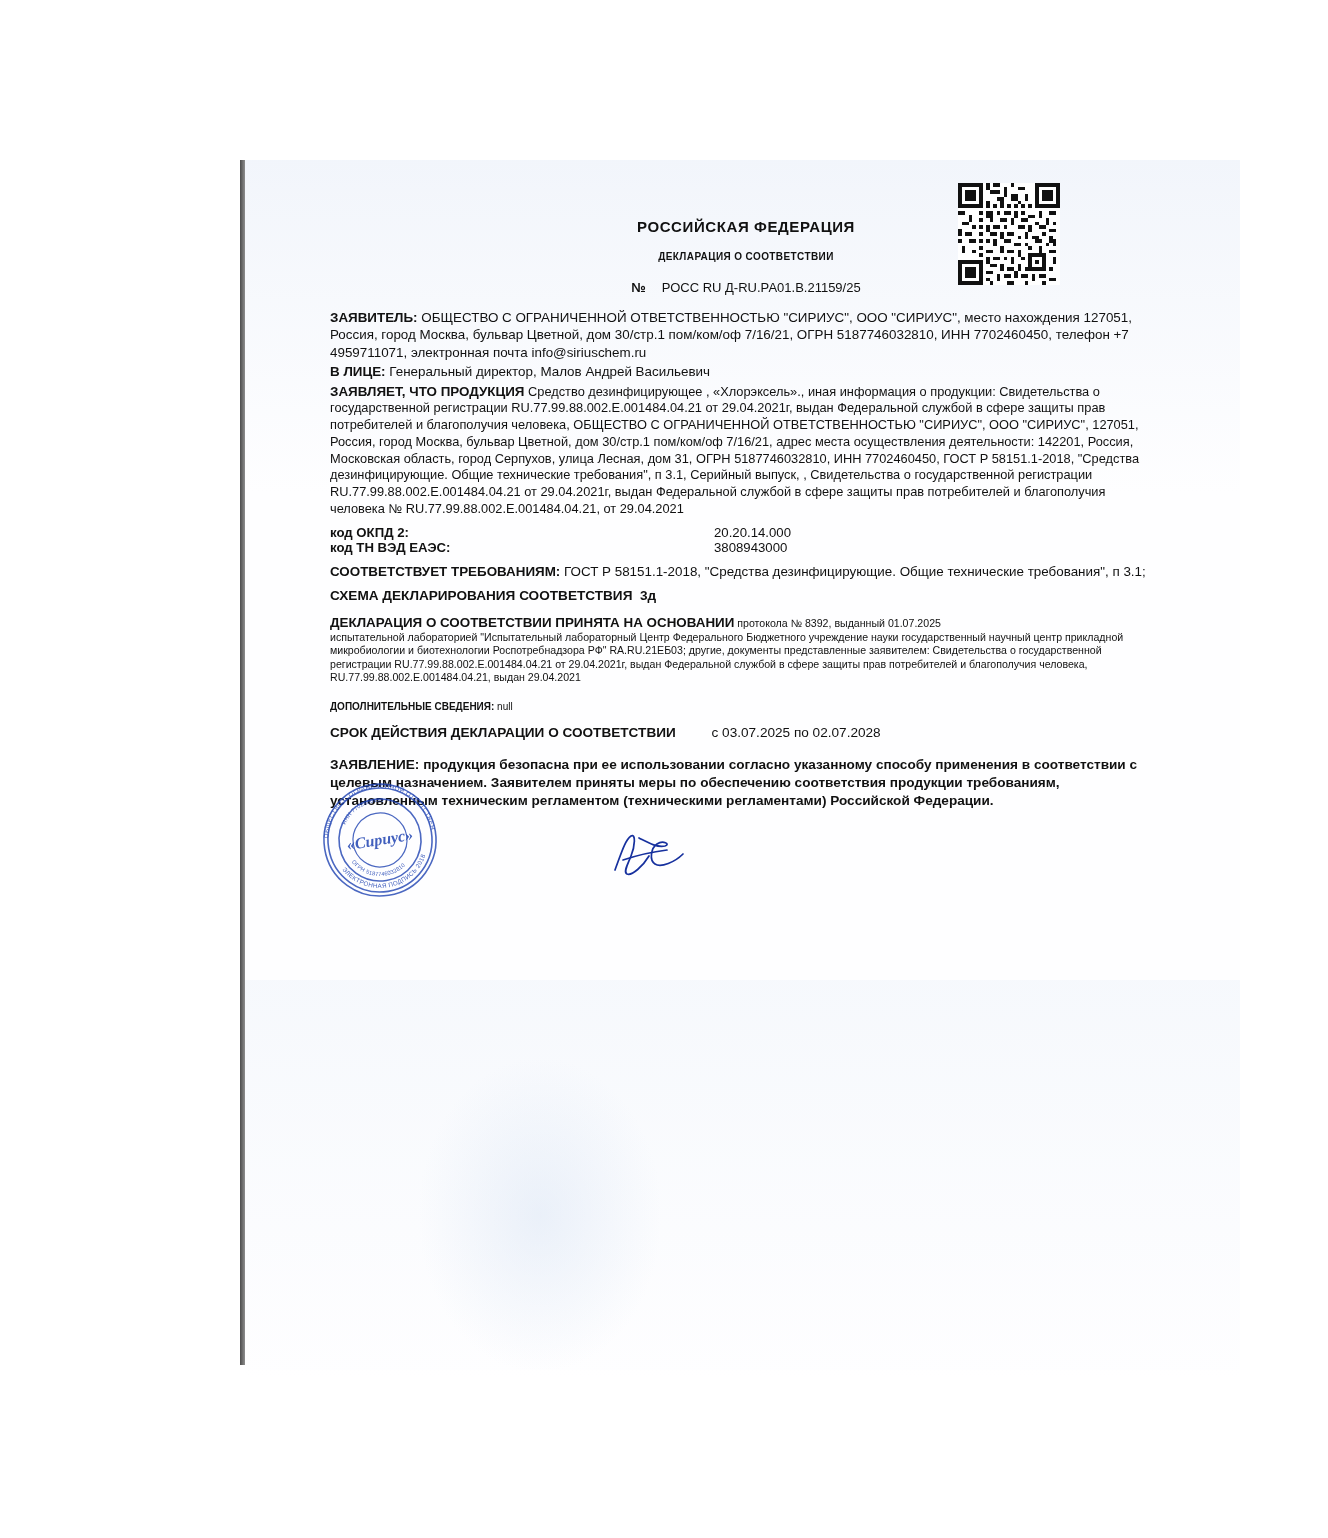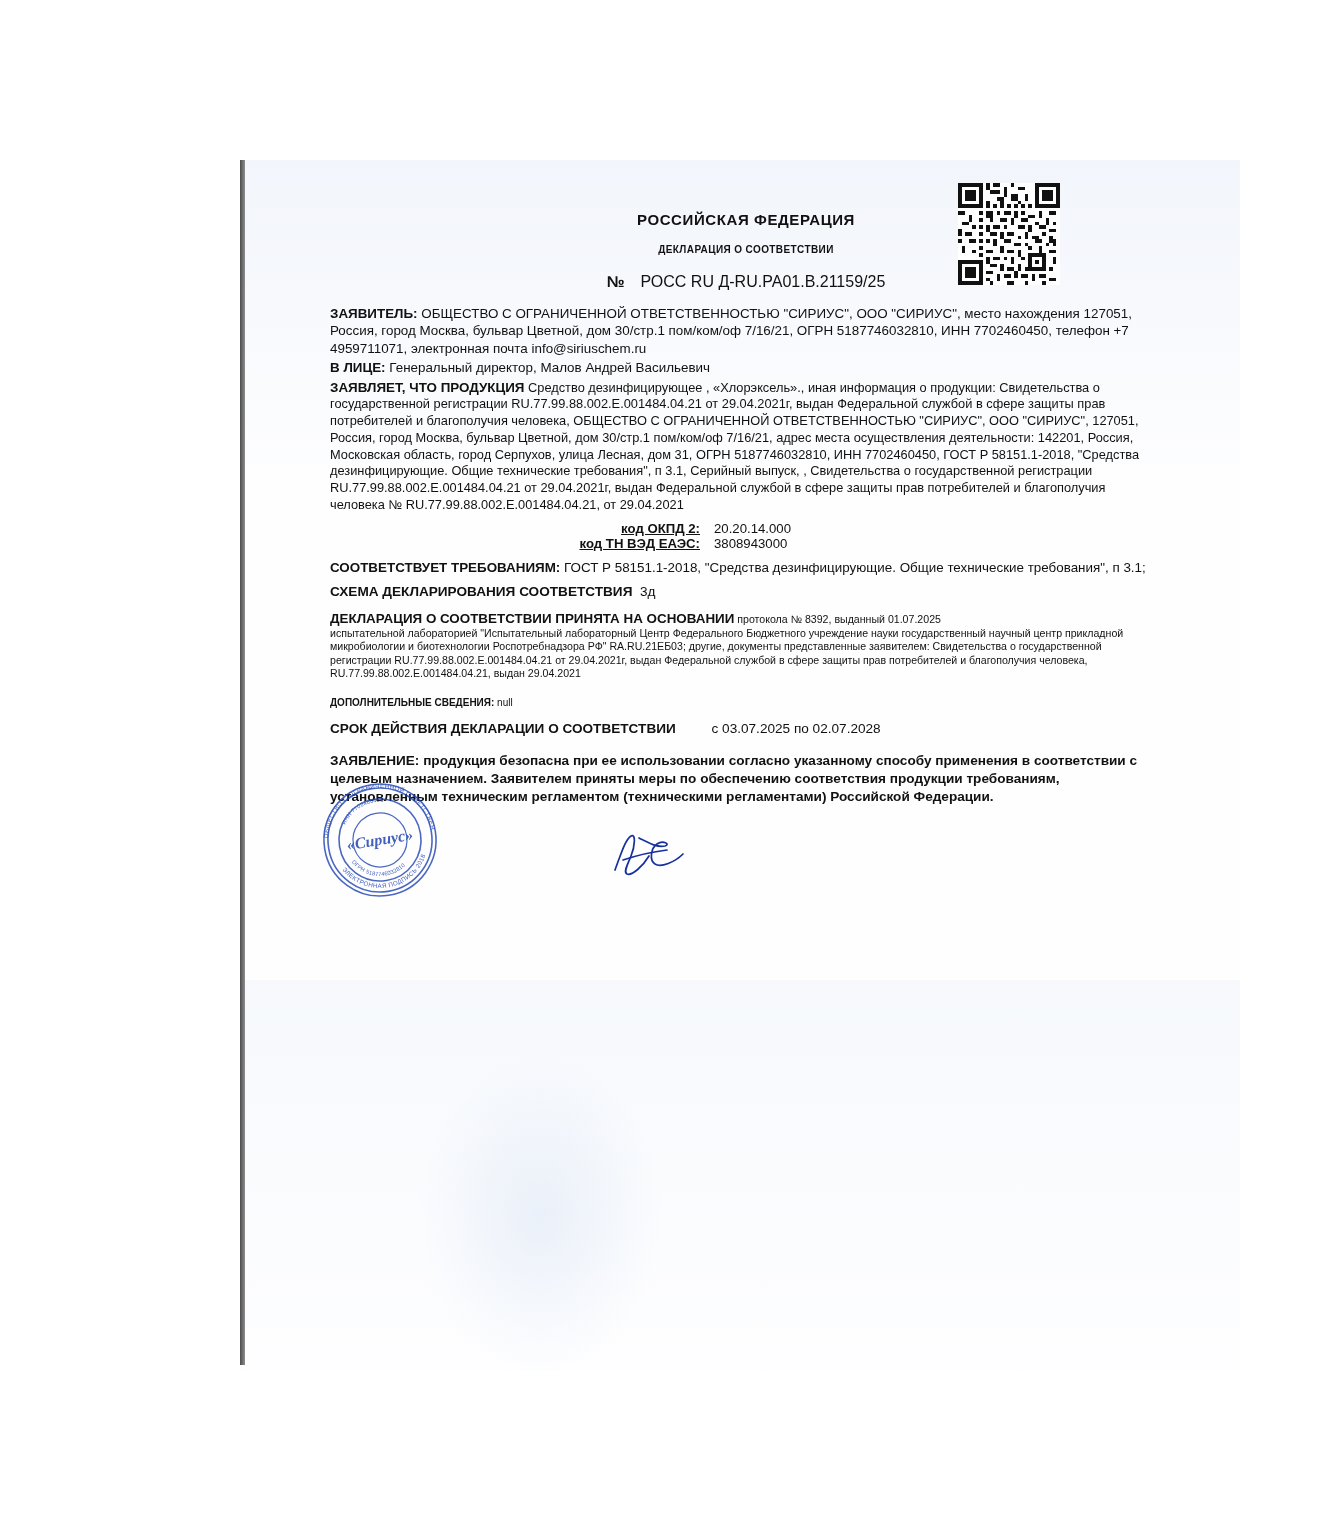--- a/index.html
+++ b/index.html
@@ -77,21 +77,21 @@
     letter-spacing: .6px;
     margin: 0 0 16px 0;
   }
   .t-subtitle {
     font-size: 10px;
     font-weight: bold;
     letter-spacing: .4px;
     margin: 0 0 18px 0;
   }
   .numline {
-    font-size: 16px;
+    font-size: 13px;
     margin: 0 0 14px 0;
   }
   .numline .no { font-weight: bold; }
   .numline .num { margin-left: 16px; }
 
   p.blk {
     font-size: 13.4px;
     line-height: 1.30;
     margin: 0 0 2px 0;
     text-align: left;
@@ -108,38 +108,37 @@
 
   .codes {
     margin: 7px 0 8px 0;
     font-size: 13.2px;
   }
   .code-row {
     display: flex;
   }
   .code-label {
     width: 370px;
-    text-align: right;
+    text-align: left;
     font-weight: bold;
     padding-right: 14px;
-    text-decoration: underline;
   }
   .code-val { text-align: left; }
 
   .small {
     font-size: 10.6px;
     line-height: 1.27;
     text-align: left;
   }
   .scheme {
     font-size: 13.6px;
     font-weight: bold;
     margin: 8px 0 4px 0;
   }
-  .scheme .val { font-weight: normal; text-align: right; }
+  .scheme .val { font-weight: bold; text-align: right; }
   .basis-head {
     font-size: 13.4px;
     font-weight: bold;
   }
   .extra {
     font-size: 10px;
     font-weight: bold;
     margin-top: 16px;
   }
   .extra .val { font-weight: normal; }
@@ -364,21 +363,21 @@
       <rect x="9" y="28" width="1" height="1"></rect>
         <rect x="14" y="28" width="2" height="1"></rect>
       <rect x="19" y="28" width="1" height="1"></rect>
         <rect x="24" y="28" width="1" height="1"></rect>
       <rect x="8" y="27" width="1" height="1"></rect>
         <rect x="20" y="22" width="0" height="0"></rect>
     </g>
   </svg>
 </div>
 
-<div id="page-content" style="position:absolute; left:240px; top:161px; width:1000px; height:1210px;">
+<div id="page-content" style="position:absolute; left:240px; top:168px; width:1000px; height:1210px;">
   <div class="doc">
 
     <div class="center t-title">РОССИЙСКАЯ ФЕДЕРАЦИЯ</div>
     <div class="center t-subtitle">ДЕКЛАРАЦИЯ О СООТВЕТСТВИИ</div>
 
     <div class="center numline">
       <span class="no">№</span><span class="num">РОСС RU Д-RU.РА01.В.21159/25</span>
     </div>
 
     <p class="blk"><span class="lbl">ЗАЯВИТЕЛЬ:</span> <span>ОБЩЕСТВО С ОГРАНИЧЕННОЙ ОТВЕТСТВЕННОСТЬЮ "СИРИУС", ООО "СИРИУС", место нахождения 127051, Россия, город Москва, бульвар Цветной, дом 30/стр.1 пом/ком/оф 7/16/21, ОГРН 5187746032810, ИНН 7702460450, телефон +7 4959711071, электронная почта info@siriuschem.ru</span></p>

